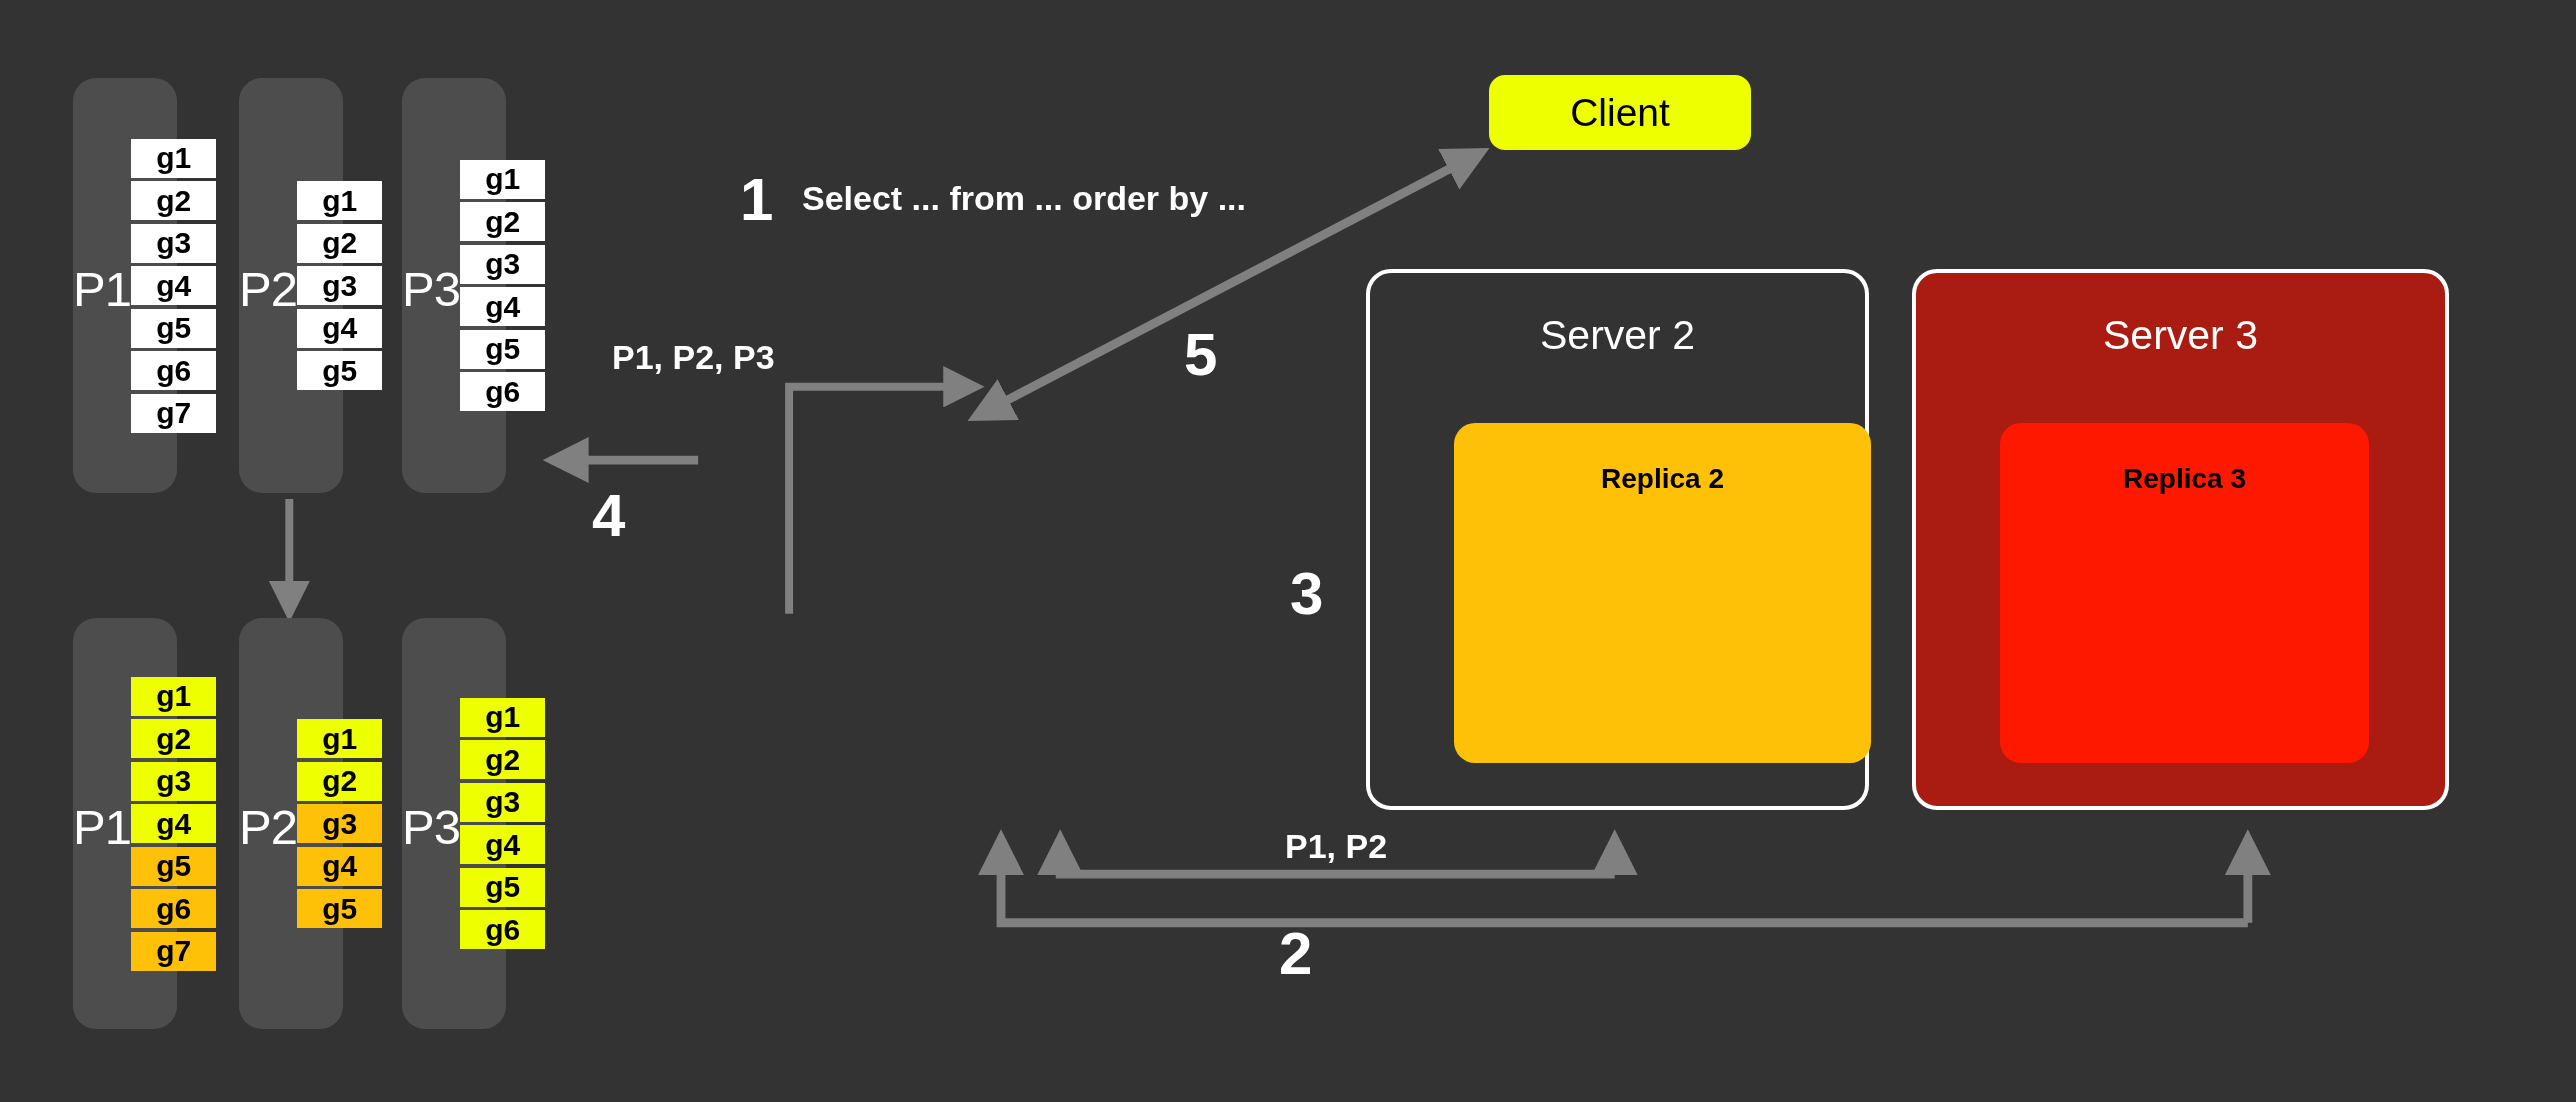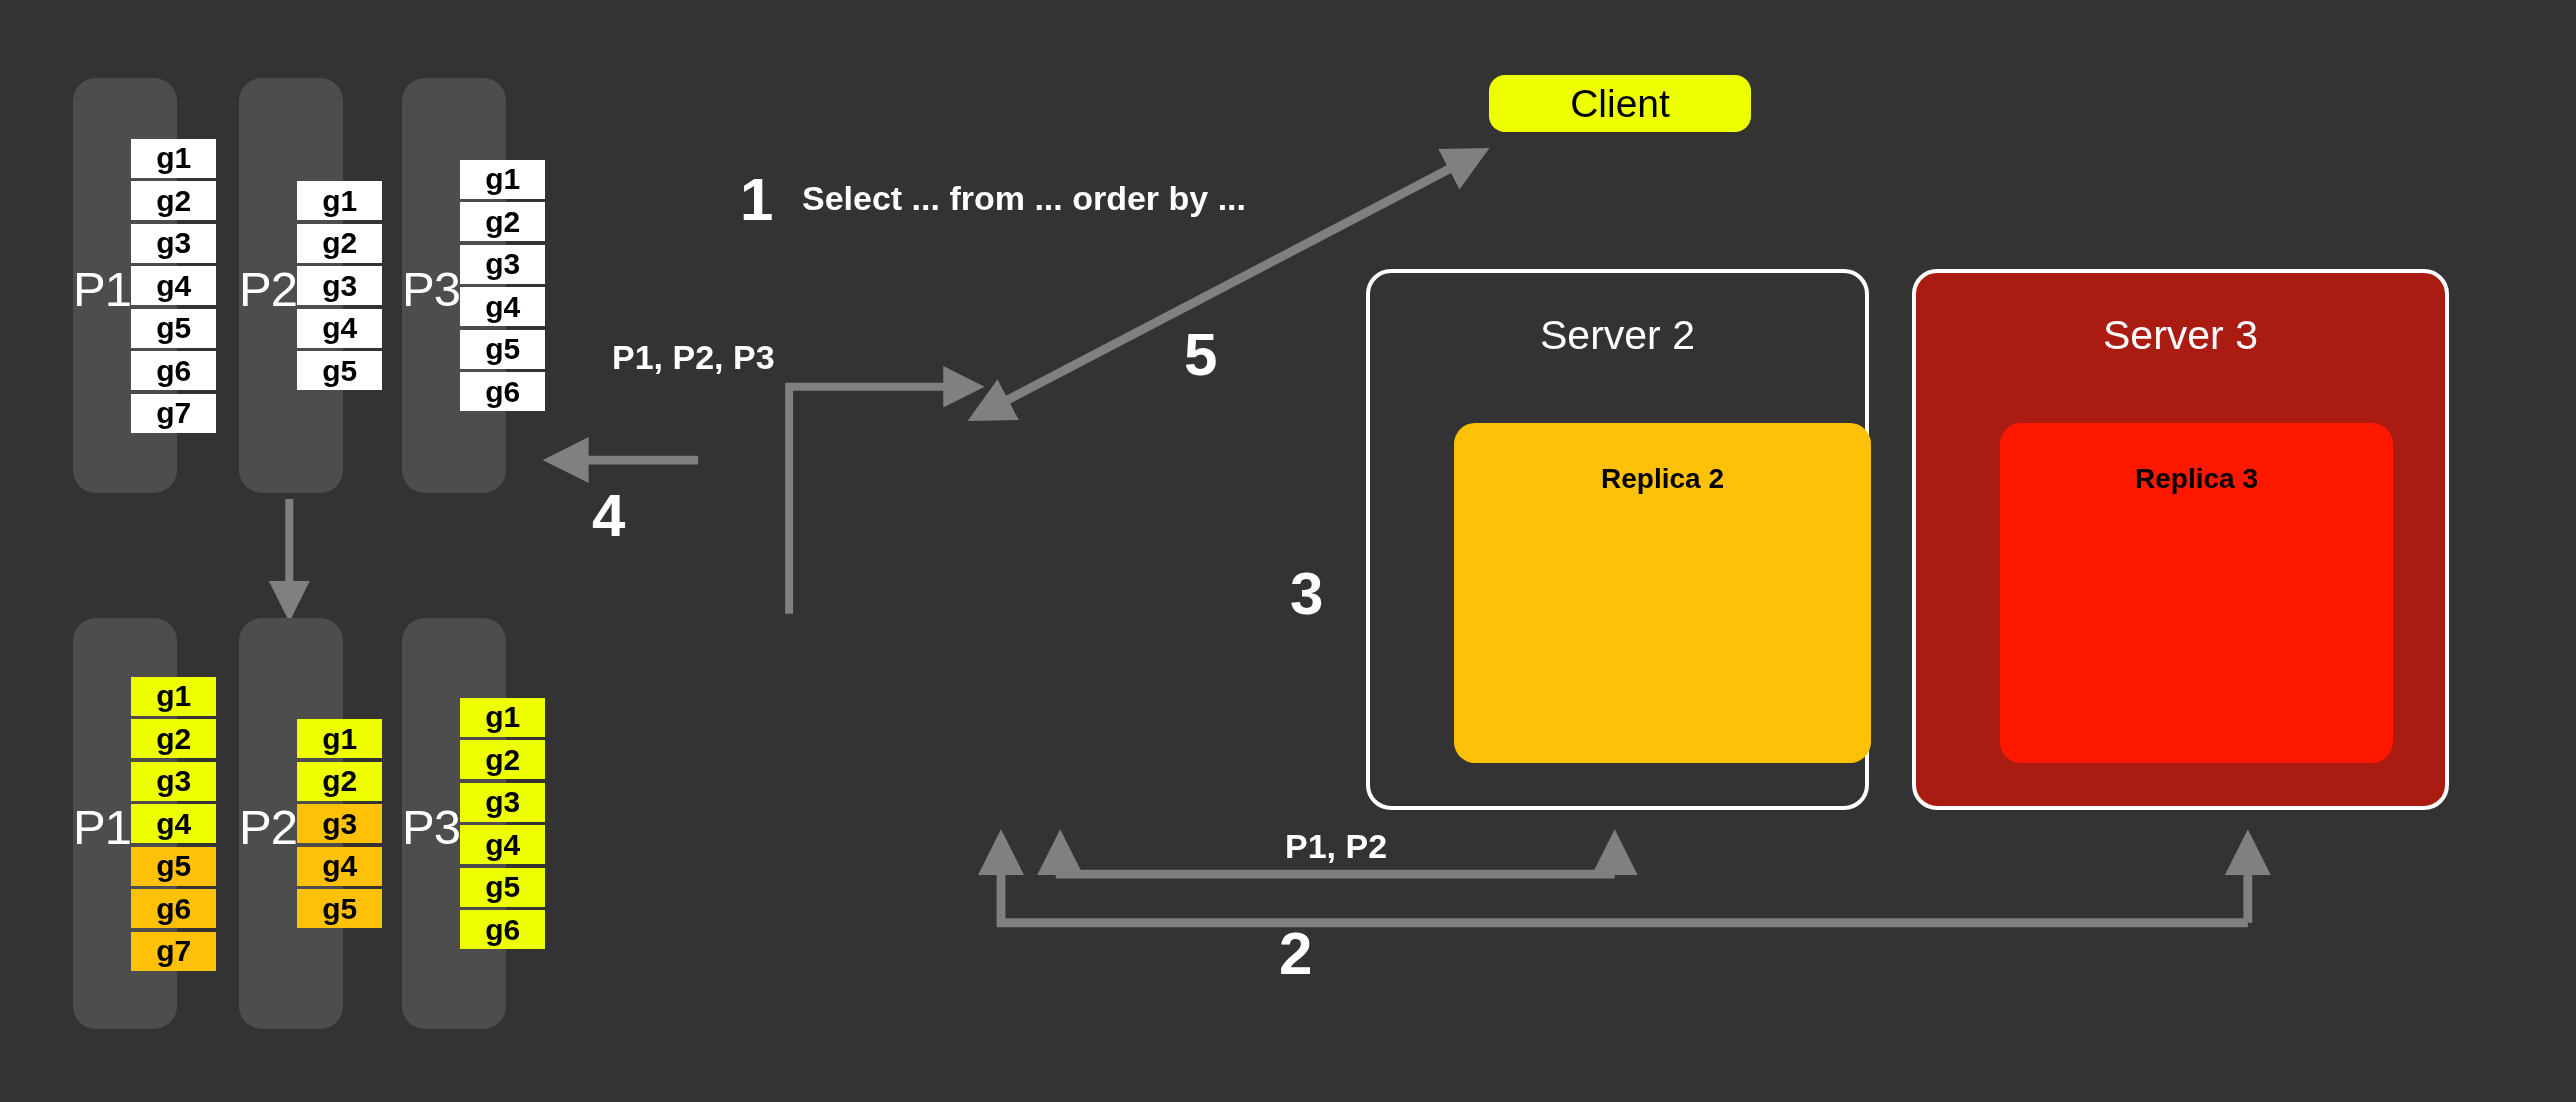--- a/index.html
+++ b/index.html
@@ -253,38 +253,38 @@
     <div class="cells">
       <div class="cell yellow">g1</div>
       <div class="cell yellow">g2</div>
       <div class="cell yellow">g3</div>
       <div class="cell yellow">g4</div>
       <div class="cell yellow">g5</div>
       <div class="cell yellow">g6</div>
     </div>
   </div>
 
-  <div id="client-box" style="left:1489px; top:75px; width:262px; height:57px;">
+  <div id="client-box" style="left:1489px; top:75px; width:262px; height:75px;">
     <span id="client-label">Client</span>
   </div>
 
   <div class="step-num" style="left:740px; top:170px;">1</div>
   <div class="annot" style="left:802px; top:181px;">Select ... from ... order by ...</div>
 
 
   <div class="server" style="left:1346px; top:269px; width:503px; height:541px; background:#333333;margin-left:20px;">
     <div class="server-title">Server 2</div>
     <div class="replica" style="left:84px; top:150px; width:369px; height:340px; background:#ffc107;padding-left:48px;">
       <div class="replica-label">Replica 2</div>
     </div>
   </div>
 
   <div class="server" style="left:1912px; top:269px; width:537px; height:541px; background:#aa1b12;">
     <div class="server-title">Server 3</div>
-    <div class="replica" style="left:84px; top:150px; width:369px; height:340px; background:#ff1800;padding-left:24px;">
+    <div class="replica" style="left:84px; top:150px; width:369px; height:340px; background:#ff1800;">
       <div class="replica-label">Replica 3</div>
     </div>
   </div>
 
   <div class="annot" style="left:612px; top:340px;">P1, P2, P3</div>
 
   <div class="step-num" style="left:592px; top:486px;">4</div>
 
   <div class="step-num" style="left:1184px; top:325px;">5</div>
 

